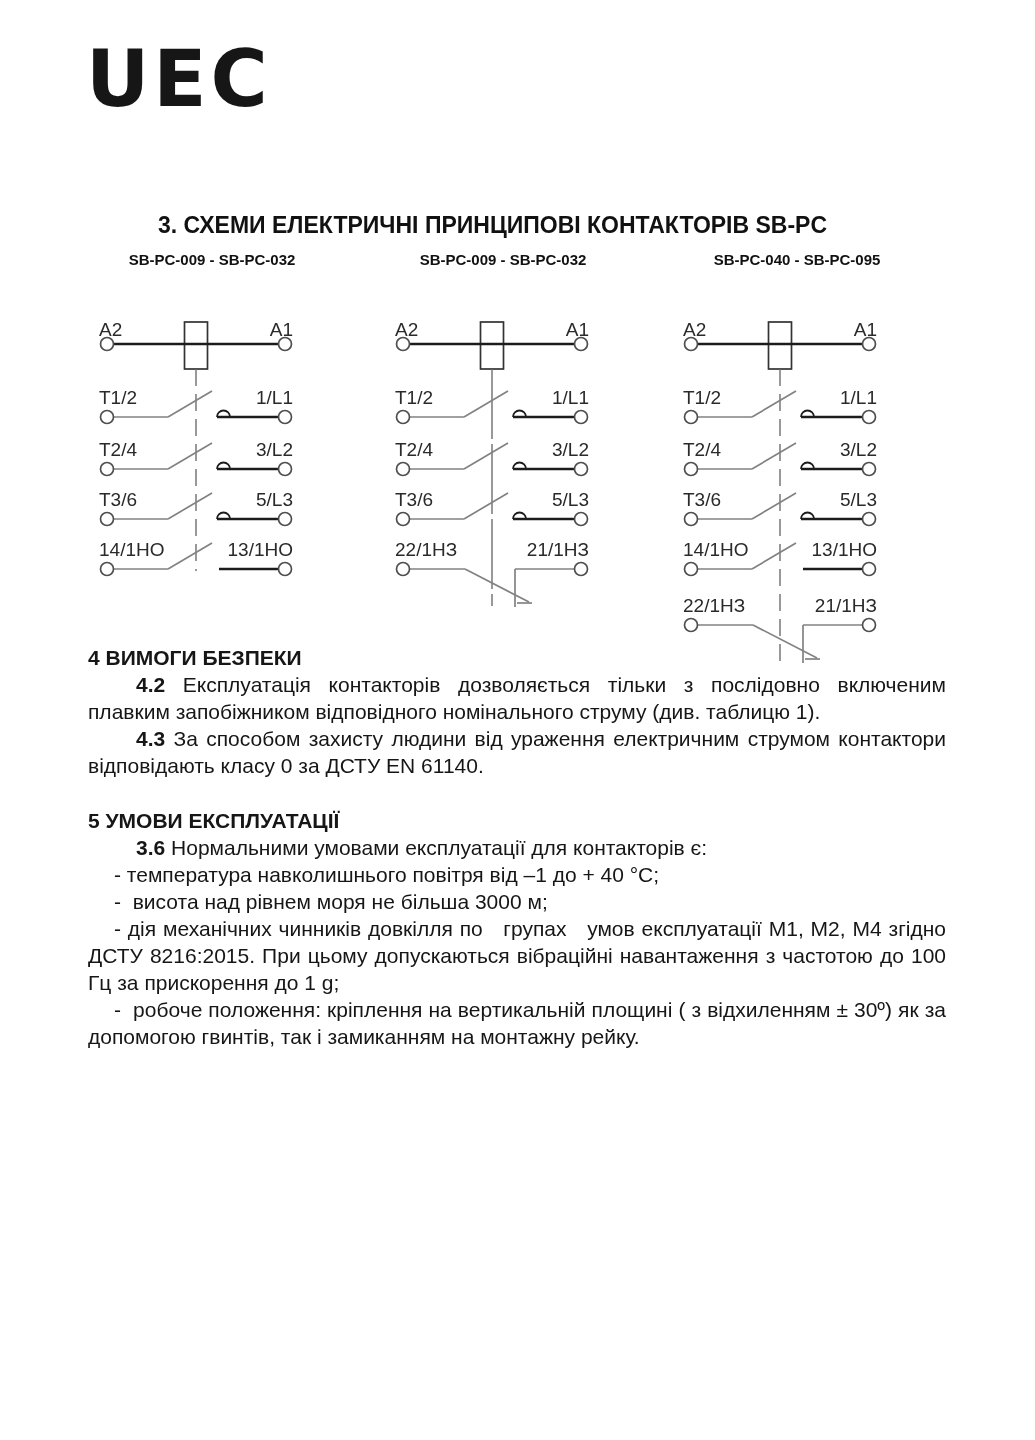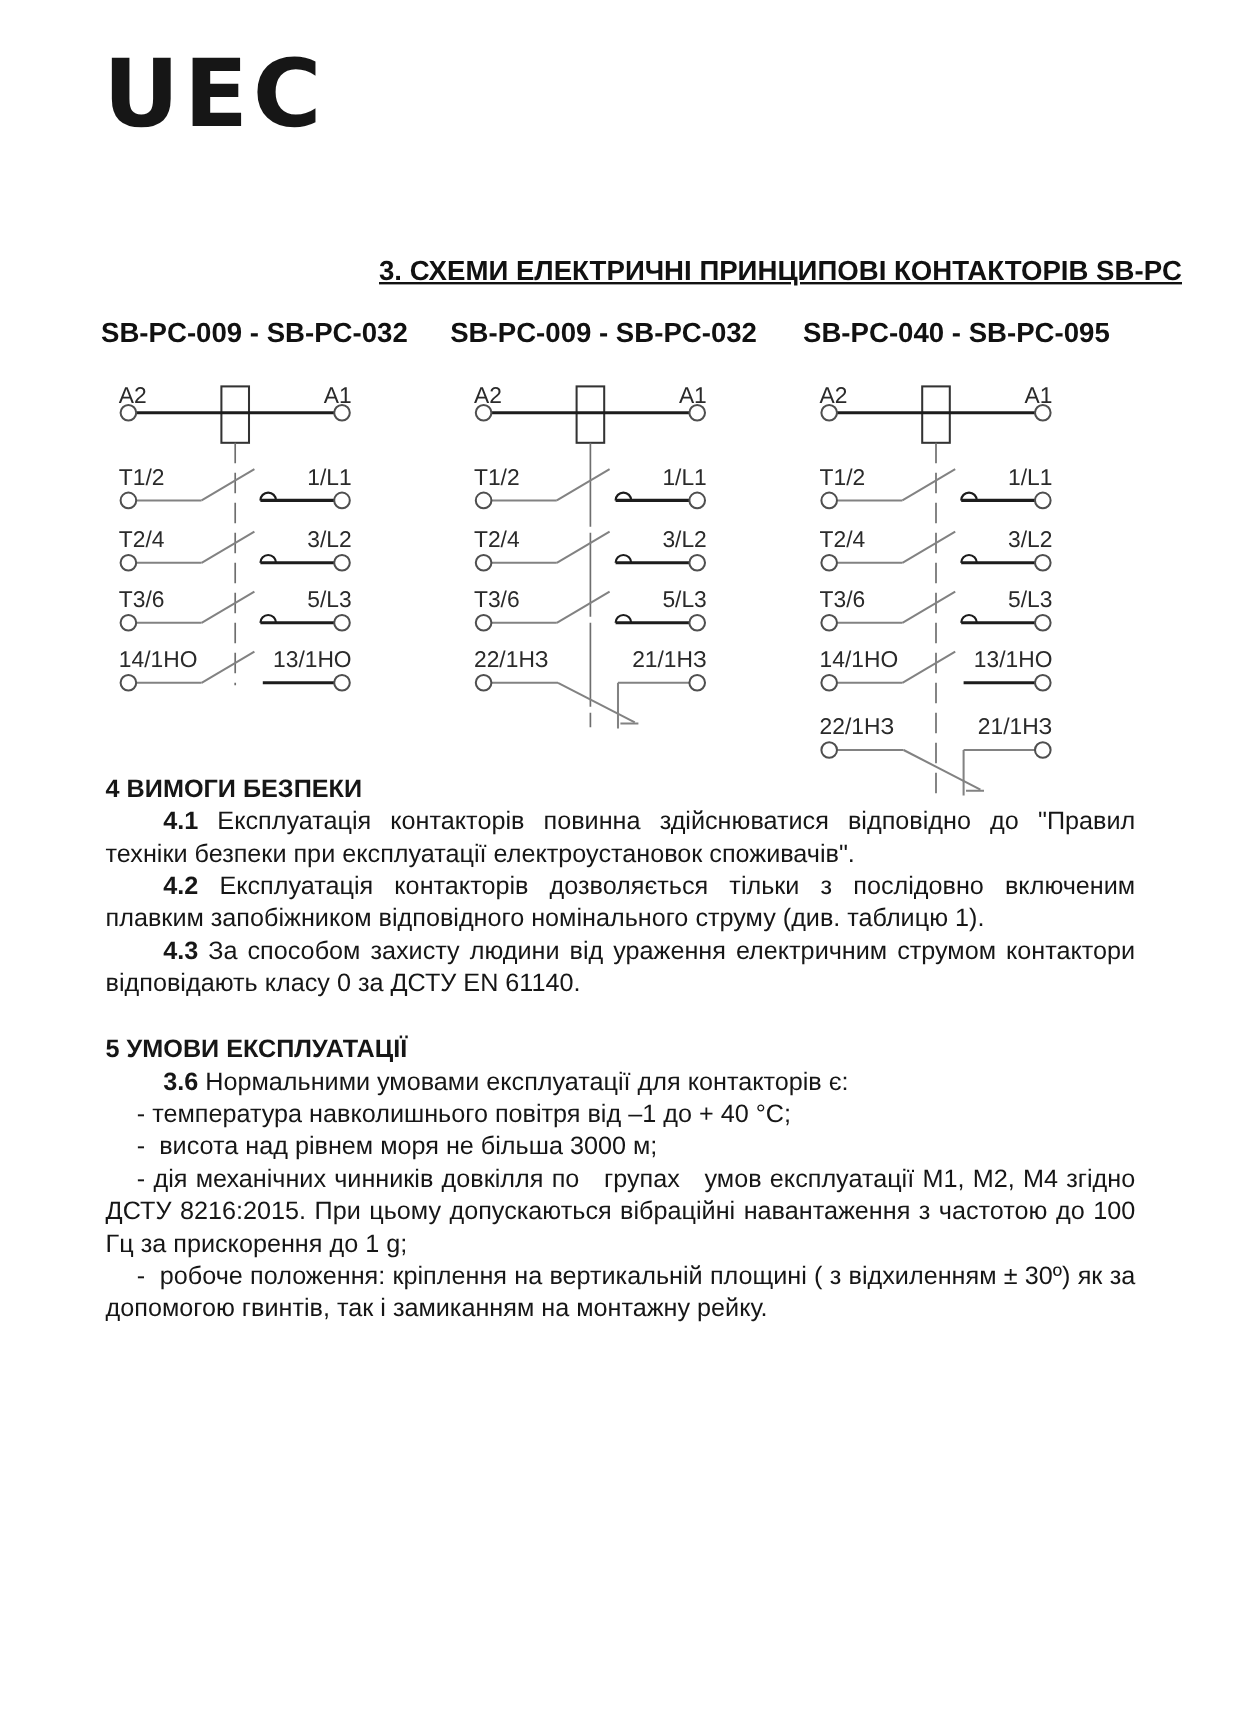--- a/index.html
+++ b/index.html
@@ -14,30 +14,29 @@
   .logo{
     position:absolute;left:86px;top:40px;
     font-family:"DejaVu Sans", sans-serif;
     font-weight:bold;
     font-size:78px;line-height:78px;
     letter-spacing:4px;
     color:#161616;
   }
   .doc-title{
     position:absolute;left:0;top:212px;width:985px;
-    text-align:right;
+    text-align:center;
     font-weight:bold;font-size:23px;
     color:#111;
     white-space:nowrap;
-    text-decoration:underline;
   }
   .diagram-header{
-    position:absolute;top:264px;
+    position:absolute;top:251px;
     transform:translateX(-50%);
-    font-weight:bold;font-size:23px;
+    font-weight:bold;font-size:15px;
     color:#111;
     white-space:nowrap;
   }
   .diagram-mount{position:absolute;top:314px;}
   .diagram-mount svg{display:block;}
   svg text{
     font-family:"Liberation Sans", sans-serif;
     font-size:19px;
     fill:#2a2a2a;
   }
@@ -241,21 +240,20 @@
           <circle cx="12" cy="311" r="6.5" fill="#fff" stroke="#4f4f4f" stroke-width="1.7"></circle>
           <circle cx="190" cy="311" r="6.5" fill="#fff" stroke="#4f4f4f" stroke-width="1.7"></circle>
         </g>
       </svg>
     </div>
 
   <div class="content">
     <div class="section">
       <p class="sec-heading">4 ВИМОГИ БЕЗПЕКИ</p>
       <div class="paras">
-          <p class="p-num"><b>4.1</b> Експлуатація контакторів повинна здійснюватися відповідно до "Правил техніки безпеки при експлуатації електроустановок споживачів".</p>
           <p class="p-num"><b>4.2</b> Експлуатація контакторів дозволяється тільки з послідовно включеним плавким запобіжником відповідного номінального струму (див. таблицю 1).</p>
           <p class="p-num"><b>4.3</b> За способом захисту людини від ураження електричним струмом контактори відповідають класу 0 за ДСТУ EN 61140.</p>
         </div>
     </div>
     <div class="section">
       <p class="sec-heading">5 УМОВИ ЕКСПЛУАТАЦІЇ</p>
       <div class="paras">
           <p class="p-num"><b>3.6</b> Нормальними умовами експлуатації для контакторів є:</p>
           <p class="p-dash">- температура навколишнього повітря від –1 до + 40 °С;</p>
           <p class="p-dash">-  висота над рівнем моря не більша 3000 м;</p>

